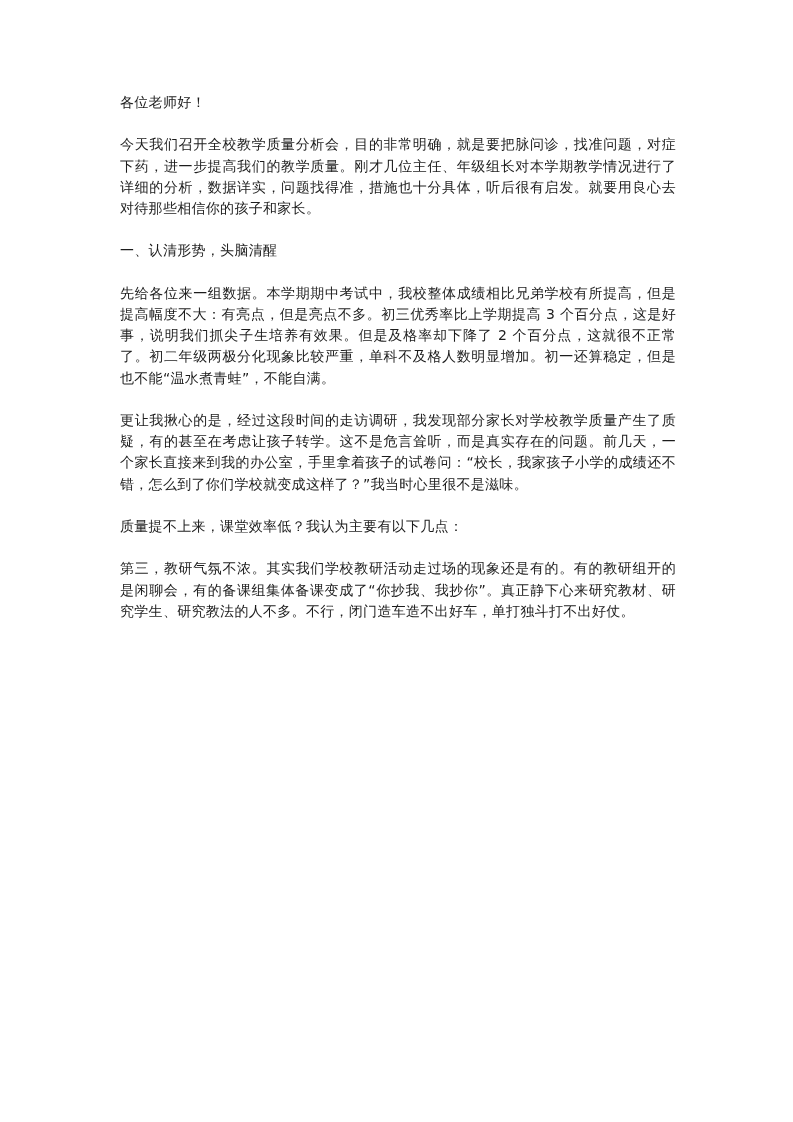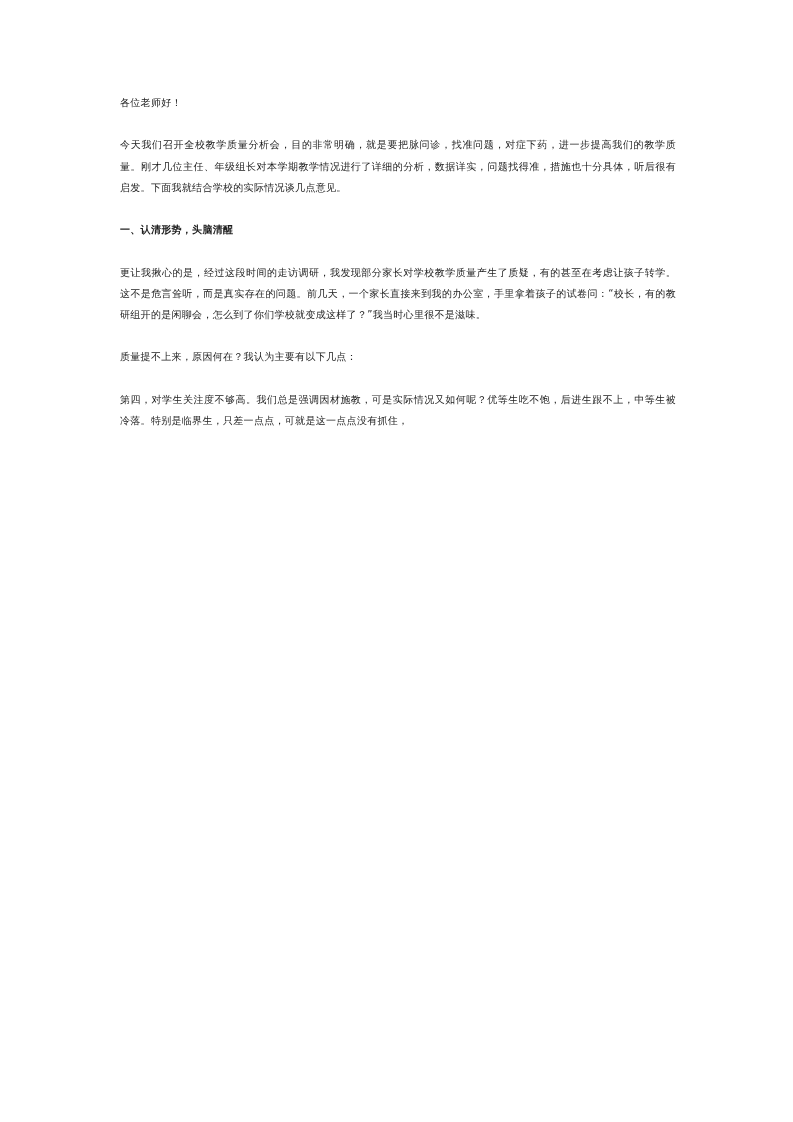--- a/index.html
+++ b/index.html
@@ -12,41 +12,41 @@
       height: 1122px;
       position: relative;
       overflow: hidden;
     }
     .page {
       position: absolute;
       left: 120px;
       top: 92px;
       width: 556px;
       font-family: "DejaVu Sans", "Liberation Sans", sans-serif;
-      font-size: 10px;
+      font-size: 14px;
       line-height: 21.2px;
       color: #1c1c1c;
       letter-spacing: 0.3px;
     }
     .para {
       margin: 0 0 21.2px 0;
       text-align: justify;
       text-justify: inter-character;
       word-break: break-all;
     }
     .heading {
       margin: 0 0 21.2px 0;
-      font-weight: bold;
     }
   </style>
 </head>
 <body>
 
 <div class="page">
   <p class="para">各位老师好！</p>
-  <p class="para">今天我们召开全校教学质量分析会，目的非常明确，就是要把脉问诊，找准问题，对症下药，进一步提高我们的教学质量。刚才几位主任、年级组长对本学期教学情况进行了详细的分析，数据详实，问题找得准，措施也十分具体，听后很有启发。下面我就结合学校的实际情况谈几点意见。</p>
+  <p class="para">今天我们召开全校教学质量分析会，目的非常明确，就是要把脉问诊，找准问题，对症下药，进一步提高我们的教学质量。刚才几位主任、年级组长对本学期教学情况进行了详细的分析，数据详实，问题找得准，措施也十分具体，听后很有启发。就要用良心去对待那些相信你的孩子和家长。</p>
 
   <p class="heading">一、认清形势，头脑清醒</p>
-  <p class="para">更让我揪心的是，经过这段时间的走访调研，我发现部分家长对学校教学质量产生了质疑，有的甚至在考虑让孩子转学。这不是危言耸听，而是真实存在的问题。前几天，一个家长直接来到我的办公室，手里拿着孩子的试卷问：“校长，有的教研组开的是闲聊会，怎么到了你们学校就变成这样了？”我当时心里很不是滋味。</p>
+  <p class="para">先给各位来一组数据。本学期期中考试中，我校整体成绩相比兄弟学校有所提高，但是提高幅度不大：有亮点，但是亮点不多。初三优秀率比上学期提高 3 个百分点，这是好事，说明我们抓尖子生培养有效果。但是及格率却下降了 2 个百分点，这就很不正常了。初二年级两极分化现象比较严重，单科不及格人数明显增加。初一还算稳定，但是也不能“温水煮青蛙”，不能自满。</p>
+  <p class="para">更让我揪心的是，经过这段时间的走访调研，我发现部分家长对学校教学质量产生了质疑，有的甚至在考虑让孩子转学。这不是危言耸听，而是真实存在的问题。前几天，一个家长直接来到我的办公室，手里拿着孩子的试卷问：“校长，我家孩子小学的成绩还不错，怎么到了你们学校就变成这样了？”我当时心里很不是滋味。</p>
 
-  <p class="para">质量提不上来，原因何在？我认为主要有以下几点：</p>
-  <p class="para">第四，对学生关注度不够高。我们总是强调因材施教，可是实际情况又如何呢？优等生吃不饱，后进生跟不上，中等生被冷落。特别是临界生，只差一点点，可就是这一点点没有抓住，</p>
+  <p class="para">质量提不上来，课堂效率低？我认为主要有以下几点：</p>
+  <p class="para">第三，教研气氛不浓。其实我们学校教研活动走过场的现象还是有的。有的教研组开的是闲聊会，有的备课组集体备课变成了“你抄我、我抄你”。真正静下心来研究教材、研究学生、研究教法的人不多。不行，闭门造车造不出好车，单打独斗打不出好仗。</p>
 </div>
 
 </body></html>

